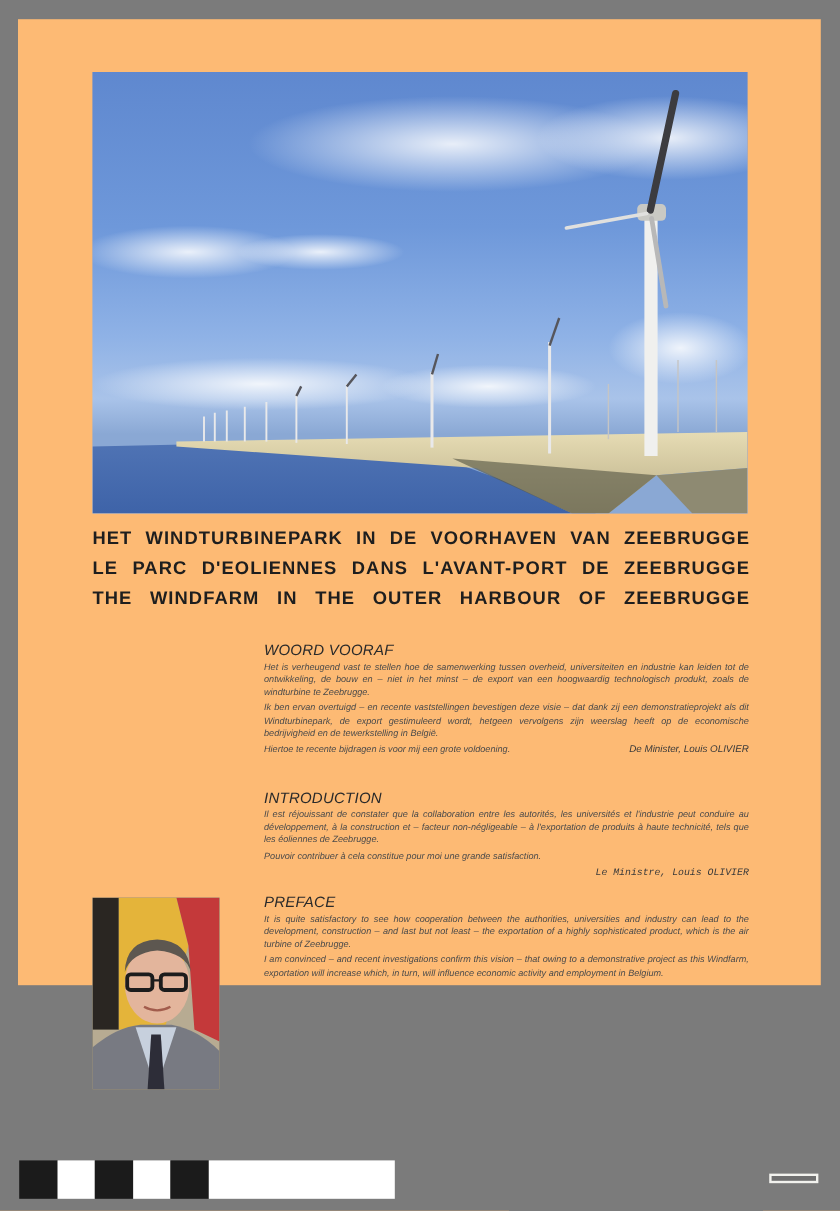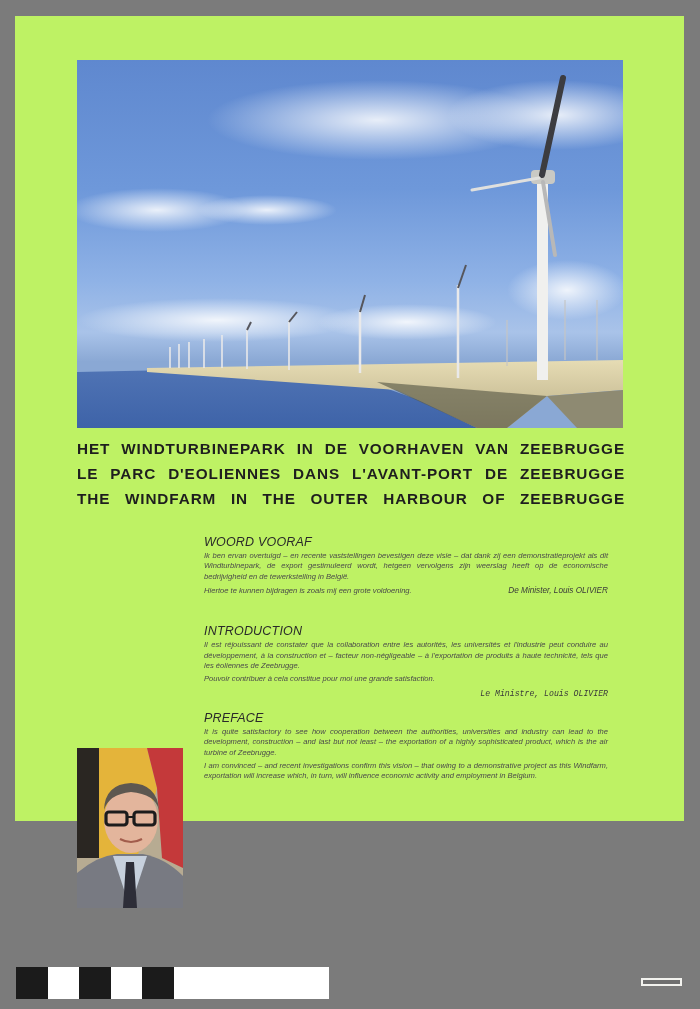--- a/index.html
+++ b/index.html
@@ -7,21 +7,21 @@
       width: 700px; height: 1009px;
       background: #7b7b7b;
       position: relative;
       overflow: hidden;
       font-family: "Liberation Sans", sans-serif;
     }
     .page {
       position: absolute;
       left: 15px; top: 16px;
       width: 669px; height: 805px;
-      background: #bef264;
+      background: #fdba74;
     }
     .photo {
       position: absolute;
       left: 62px; top: 44px;
       width: 546px; height: 368px;
       overflow: hidden;
       background: linear-gradient(180deg, #5f88cf 0%, #6e98da 35%, #8fb2e6 60%, #a9c3e9 74%, #8aa8d4 82%);
     }
     .photo svg { position: absolute; left: 0; top: 0; }
     .titles {
@@ -36,21 +36,21 @@
       color: #1e1e1e;
       letter-spacing: 0.9px;
       word-spacing: 3px;
       line-height: 25px;
       white-space: nowrap;
       text-align: justify;
       text-align-last: justify;
     }
     .text-col {
       position: absolute;
-      left: 189px; top: 519px;
+      left: 205px; top: 519px;
       width: 404px;
     }
     .section { margin-bottom: 11px; }
     .section h2 {
       margin: 0 0 1px 0;
       font-family: "Liberation Sans", sans-serif;
       font-style: italic;
       font-weight: normal;
       font-size: 12.5px;
       color: #2a2a2a;
@@ -185,23 +185,24 @@
   <div class="titles">
     <div class="title-line">HET WINDTURBINEPARK IN DE VOORHAVEN VAN ZEEBRUGGE</div>
     <div class="title-line">LE PARC D'EOLIENNES DANS L'AVANT-PORT DE ZEEBRUGGE</div>
     <div class="title-line">THE WINDFARM IN THE OUTER HARBOUR OF ZEEBRUGGE</div>
   </div>
 
   <div class="text-col">
 
     <div class="section">
       <h2>WOORD VOORAF</h2>
+      <p>Het is verheugend vast te stellen hoe de samenwerking tussen overheid, universiteiten en industrie kan leiden tot de ontwikkeling, de bouw en – niet in het minst – de export van een hoogwaardig technologisch produkt, zoals de windturbine te Zeebrugge.</p>
       <p>Ik ben ervan overtuigd – en recente vaststellingen bevestigen deze visie – dat dank zij een demonstratieprojekt als dit Windturbinepark, de export gestimuleerd wordt, hetgeen vervolgens zijn weerslag heeft op de economische bedrijvigheid en de tewerkstelling in België.</p>
       <div class="last-row">
-        <span>Hiertoe te kunnen bijdragen is zoals mij een grote voldoening.</span>
+        <span>Hiertoe te recente bijdragen is voor mij een grote voldoening.</span>
         <span class="sig">De Minister, Louis OLIVIER</span>
       </div>
     </div>
 
     <div class="section" style="margin-top:28px;">
       <h2>INTRODUCTION</h2>
       <p>Il est réjouissant de constater que la collaboration entre les autorités, les universités et l'industrie peut conduire au développement, à la construction et – facteur non-négligeable – à l'exportation de produits à haute technicité, tels que les éoliennes de Zeebrugge.</p>
       <p>Pouvoir contribuer à cela constitue pour moi une grande satisfaction.</p>
       <div class="sig-right">Le Ministre, Louis OLIVIER</div>
     </div>

